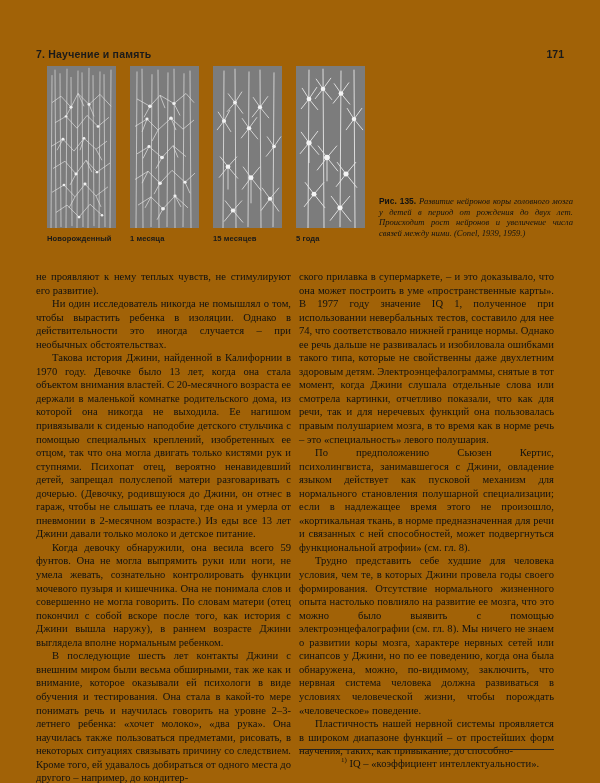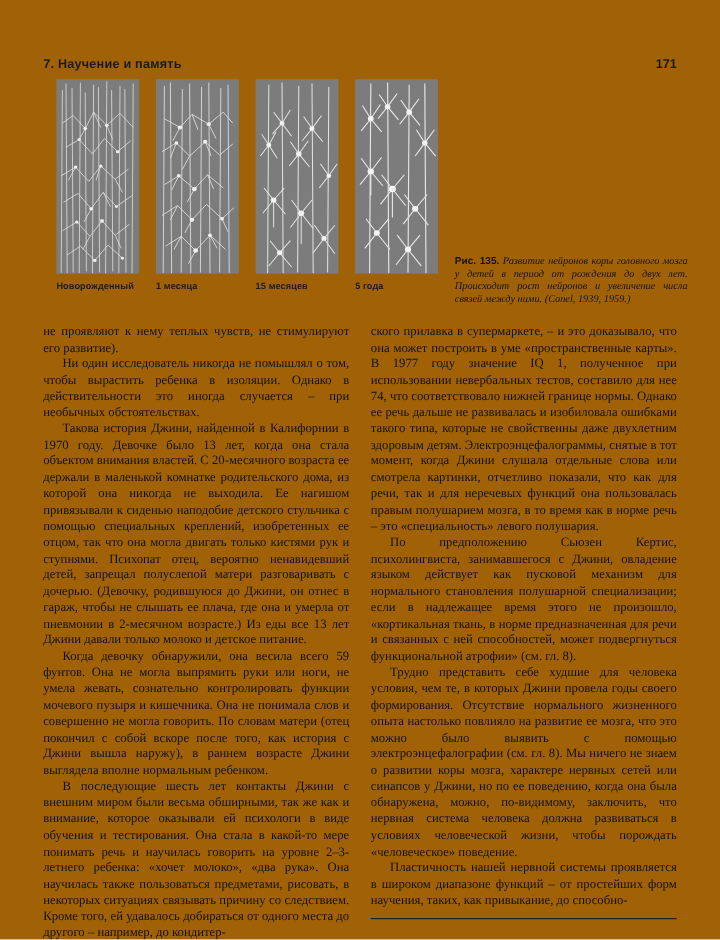--- a/index.html
+++ b/index.html
@@ -89,39 +89,38 @@
 
   .caption {
     position: absolute;
     left: 343px;
     top: 130px;
     width: 194px;
     font-size: 8.6px;
     line-height: 10.6px;
     text-align: justify;
     color: #121212;
-    margin-top: 16px;
   }
   .caption b {
     font-family: "Liberation Sans", "DejaVu Sans", sans-serif;
     font-weight: bold;
     font-style: normal;
     font-size: 8.4px;
   }
   .caption i { font-style: italic; }
 
   
   .columns {
     position: absolute;
     left: 36px;
     top: 270px;
     width: 528px;
     height: 500px;
     display: flex;
-    gap: 18px;
+    gap: 8px;
   }
   .col {
     width: 255px;
     position: relative;
   }
   .col p {
     margin: 0;
     font-size: 10.6px;
     line-height: 13.55px;
     text-align: justify;
@@ -309,18 +308,19 @@
     </div>
 
     <div class="col">
       <p class="noindent">ского прилавка в супермаркете, – и это доказывало, что она может построить в уме «пространственные карты». В 1977 году значение IQ 1, полученное при использовании невербальных тестов, составило для нее 74, что соответствовало нижней границе нормы. Однако ее речь дальше не развивалась и изобиловала ошибками такого типа, которые не свойственны даже двухлетним здоровым детям. Электроэнцефалограммы, снятые в тот момент, когда Джини слушала отдельные слова или смотрела картинки, отчетливо показали, что как для речи, так и для неречевых функций она пользовалась правым полушарием мозга, в то время как в норме речь – это «специальность» левого полушария.</p>
       <p>По предположению Сьюзен Кертис, психолингвиста, занимавшегося с Джини, овладение языком действует как пусковой механизм для нормального становления полушарной специализации; если в надлежащее время этого не произошло, «кортикальная ткань, в норме предназначенная для речи и связанных с ней способностей, может подвергнуться функциональной атрофии» (см. гл. 8).</p>
       <p>Трудно представить себе худшие для человека условия, чем те, в которых Джини провела годы своего формирования. Отсутствие нормального жизненного опыта настолько повлияло на развитие ее мозга, что это можно было выявить с помощью электроэнцефалографии (см. гл. 8). Мы ничего не знаем о развитии коры мозга, характере нервных сетей или синапсов у Джини, но по ее поведению, когда она была обнаружена, можно, по-видимому, заключить, что нервная система человека должна развиваться в условиях человеческой жизни, чтобы порождать «человеческое» поведение.</p>
       <p>Пластичность нашей нервной системы проявляется в широком диапазоне функций – от простейших форм научения, таких, как привыкание, до способно-</p>
 
       <div class="footnote-wrap">
         <hr class="footnote-rule">
+        <p class="footnote"><sup>1)</sup> <span>IQ – «коэффициент интеллектуальности».</span></p>
       </div>
     </div>
 
   </div>
 
 </div>
 
 </body></html>

